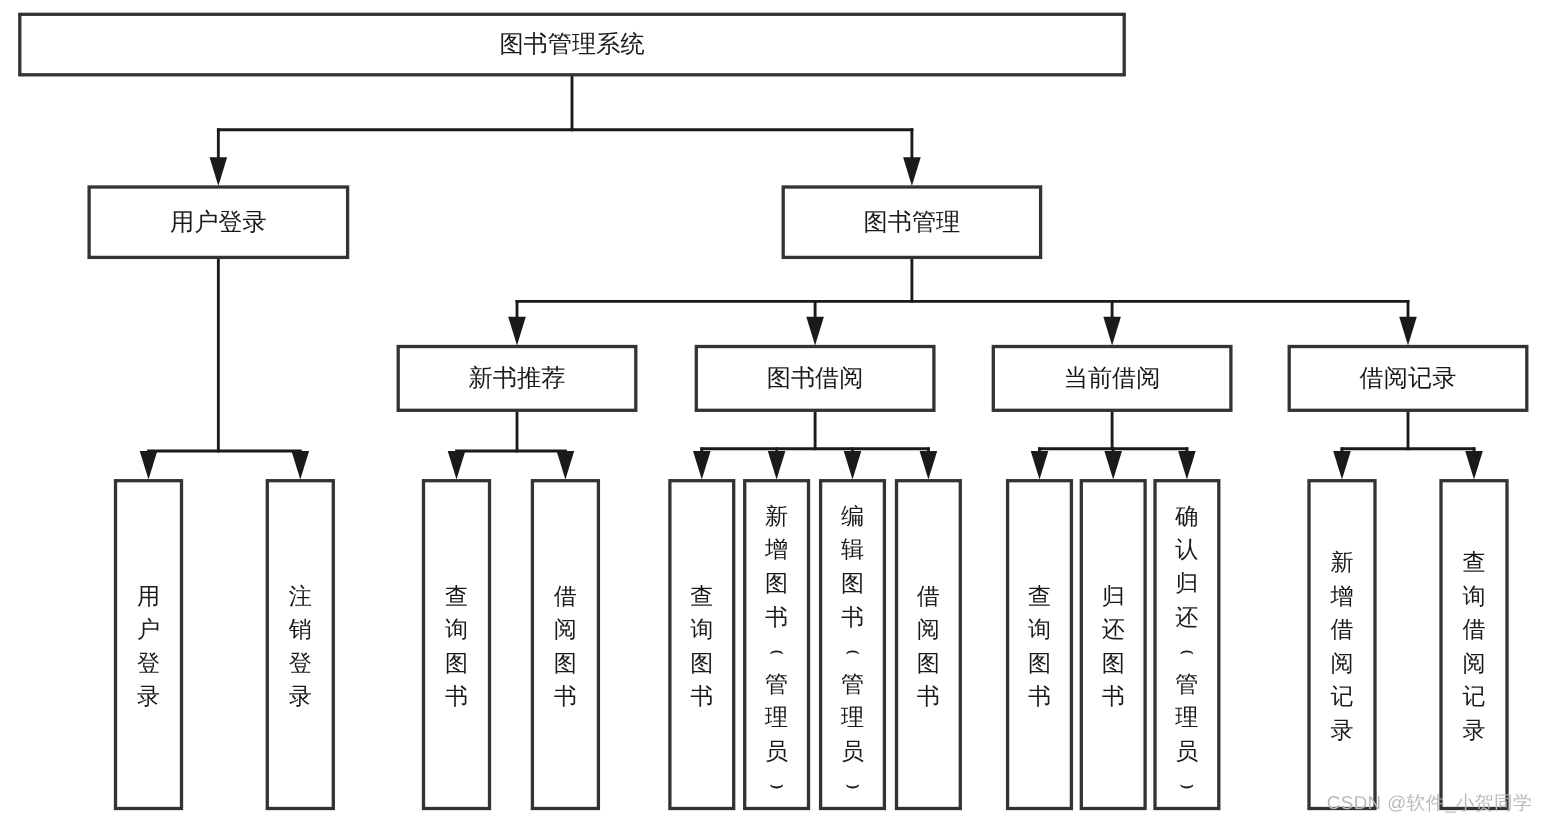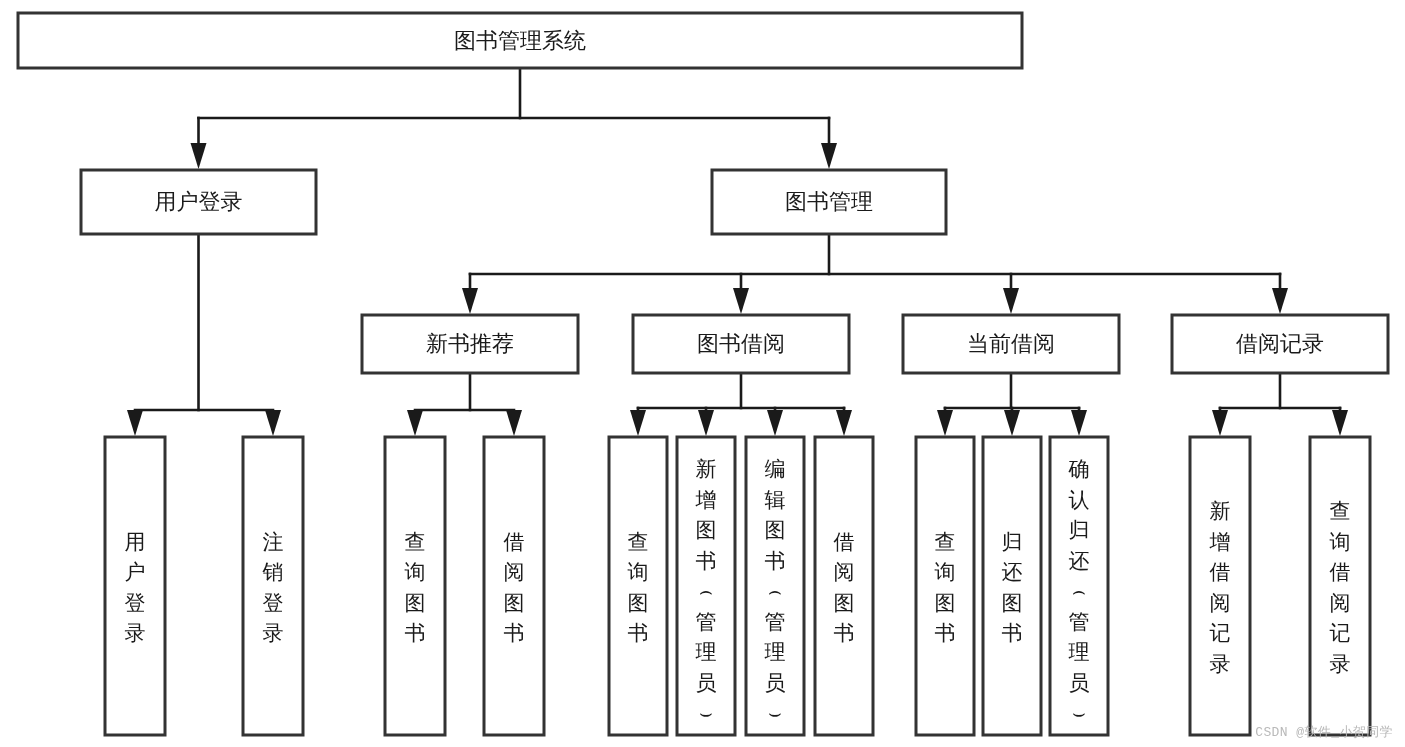--- a/index.html
+++ b/index.html
@@ -44,22 +44,22 @@
     stroke-linecap: square;
   }
   .arrow-head {
     fill: #1a1a1a;
     stroke: none;
   }
   .watermark {
     position: absolute;
     right: 12px;
     bottom: 6px;
-    font-family: Liberation Mono, monospace;
-    font-size: 13px;
+    font-family: Liberation Sans, sans-serif;
+    font-size: 17px;
     color: #b9b9b9;
     letter-spacing: 0.4px;
     white-space: nowrap;
     pointer-events: none;
   }
 </style>
 </head>
 <body>
 
 <svg id="diagram" viewBox="0 0 1405 747" xmlns="http://www.w3.org/2000/svg">

